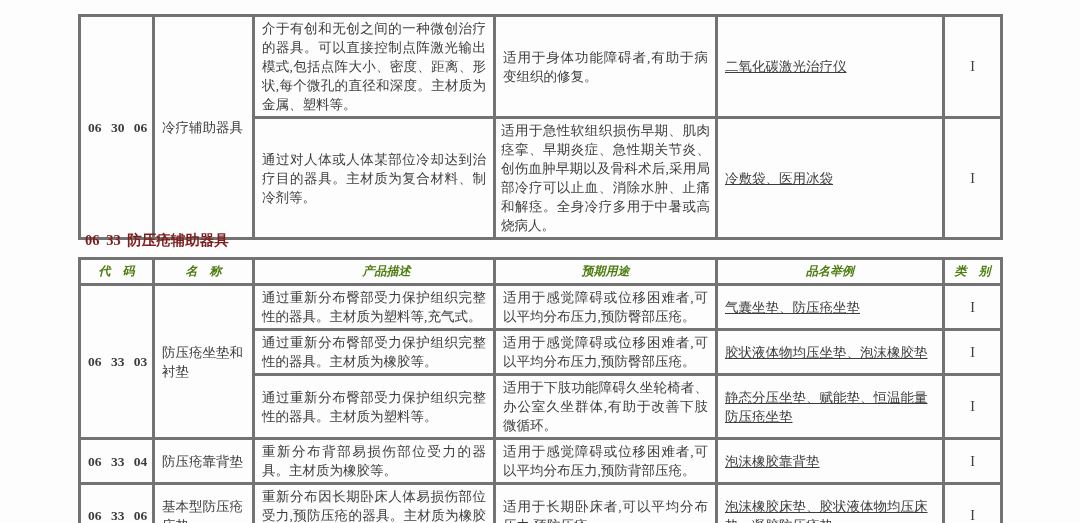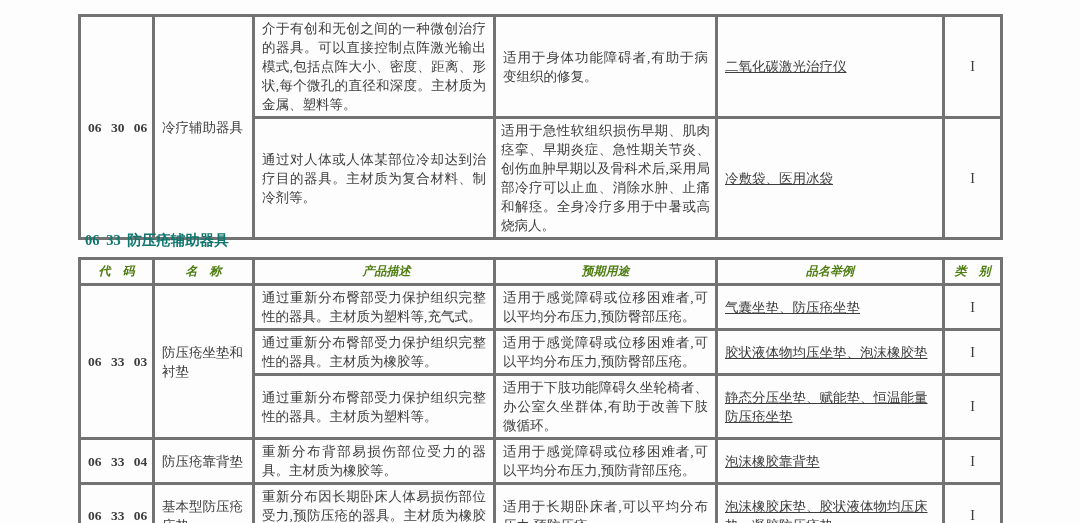--- a/index.html
+++ b/index.html
@@ -53,21 +53,21 @@
     text-align:center;
     font-size:14px;
     letter-spacing:0;
   }
 
   .section-title{
     position:absolute;
     left:85px;top:231px;
     font-size:14.5px;
     font-weight:bold;
-    color:#0f766e;
+    color:#7f1d1d;
     word-spacing:3px;
     white-space:nowrap;
   }
 </style>
 </head>
 <body>
 
 <div class="page">
 
   <table class="doc t1">

